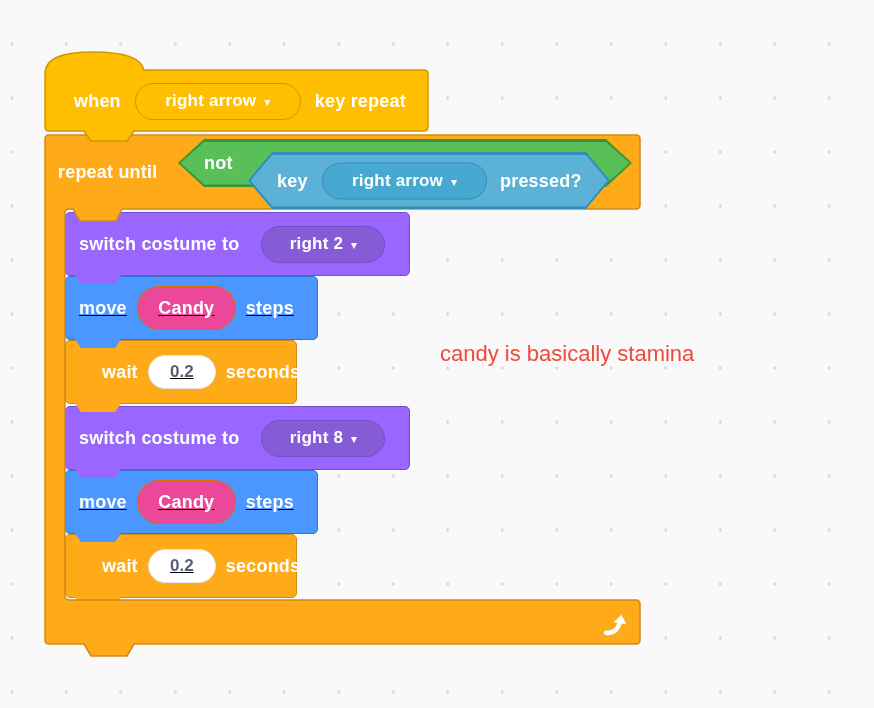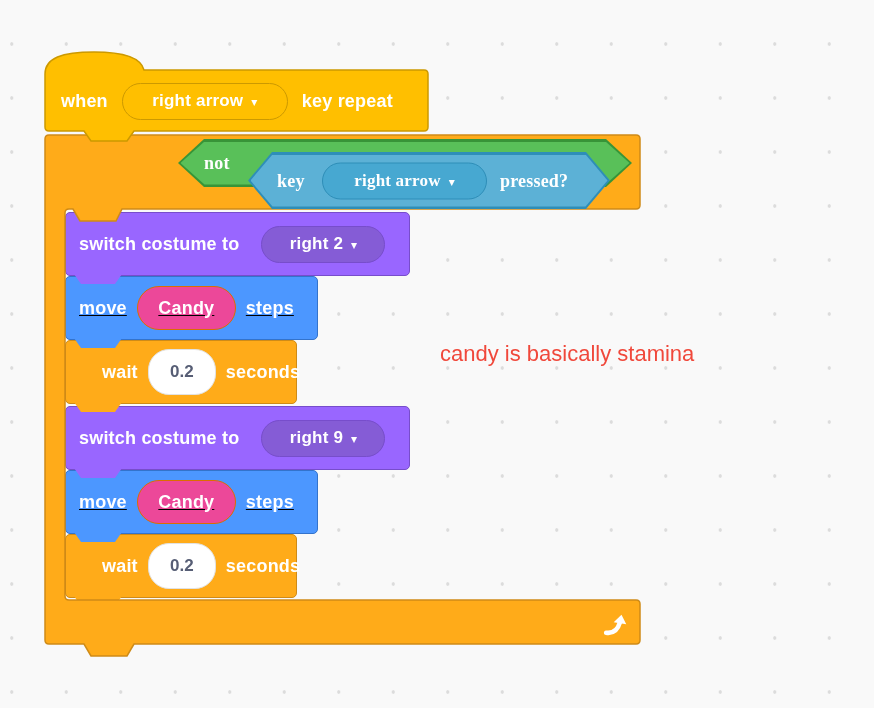--- a/index.html
+++ b/index.html
@@ -30,22 +30,22 @@
 
   
   .pill{display:flex;align-items:center;justify-content:center;gap:8px;
         height:37px;border-radius:19px;box-sizing:border-box;flex:none;}
   .pill-events{width:166px;background:#FFBF00;border:1px solid #CC9900;}
   .pill-looks{width:124px;background:#855CD6;border:1px solid #774DCB;margin-left:12px;}
   .pill-sensing{width:165px;background:#47A8D1;border:1px solid #2E8EB8;}
   .caret{color:#fff;font-size:12px;line-height:1;transform:translateY(1px);}
   .var-oval{width:99px;height:44px;border-radius:22px;background:#ec4899;border:1px solid #DB6E00;
             display:flex;align-items:center;justify-content:center;box-sizing:border-box;flex:none;}
-  .num-oval{width:68px;height:46px;border-radius:21px;background:#ffffff;border:1px solid #e2e2e2;
-            display:flex;align-items:center;justify-content:center;box-sizing:border-box;flex:none;}
+  .num-oval{width:68px;height:34px;border-radius:21px;background:#ffffff;border:1px solid #e2e2e2;
+            display:flex;align-items:center;justify-content:center;box-sizing:border-box;flex:none;text-decoration:underline;}
   .num-txt{font-weight:700;font-size:17px;color:#575E75;}
 
   
   .hexv{position:absolute;}
   .vcenter{position:absolute;top:50%;transform:translateY(-50%);}
 
   .comment-text{position:absolute;font-size:22px;font-weight:400;color:#F0483B;white-space:nowrap;}
 </style>
 </head>
 <body>
@@ -53,22 +53,25 @@
 <div class="canvas">
 
   <svg class="blockshape" style="left:42px;top:132px;z-index:9;" width="602" height="530" viewBox="0 0 602 530">
     <path d="M 7,3 L 594,3 Q 598,3 598,7 L 598,73 Q 598,77 594,77
          L 80,77 L 74,89 L 38,89 L 31,77 L 27,77 Q 23,77 23,81
          L 23,464 Q 23,468 27,468 L 594,468 Q 598,468 598,472
          L 598,508 Q 598,512 594,512 L 92,512 L 85,524 L 49,524 L 42,512
          L 7,512 Q 3,512 3,508 L 3,7 Q 3,3 7,3 Z" fill="#FFAB19" stroke="#CF8B17" stroke-width="1.5"></path>
   </svg>
 
+  <div class="abs" style="left:58px;top:135px;height:74px;display:flex;align-items:center;z-index:10;">
+    <span class="lbl">repeat until</span>
+  </div>
 
-  <div class="hexv" style="left:178px;top:139px;width:454px;height:48px;z-index:10;font-family:Liberation Serif, serif;">
+  <div class="hexv" style="left:178px;top:139px;width:454px;height:48px;z-index:10;">
     <div class="abs" style="inset:0;background:#389438;clip-path:polygon(0 50%,26px 0,calc(100% - 26px) 0,100% 50%,calc(100% - 26px) 100%,26px 100%);"></div>
     <div class="abs" style="inset:2.5px;background:#59C059;clip-path:polygon(0 50%,24px 0,calc(100% - 24px) 0,100% 50%,calc(100% - 24px) 100%,24px 100%);"></div>
     <span class="lbl vcenter" style="left:26px;">not</span>
 
     <div class="hexv" style="left:70px;top:13px;width:362px;height:57px;">
       <div class="abs" style="inset:0;background:#2E8EB8;clip-path:polygon(0 50%,24px 0,calc(100% - 24px) 0,100% 50%,calc(100% - 24px) 100%,24px 100%);"></div>
       <div class="abs" style="inset:2.5px;background:#5CB1D6;clip-path:polygon(0 50%,22px 0,calc(100% - 22px) 0,100% 50%,calc(100% - 22px) 100%,22px 100%);"></div>
       <span class="lbl vcenter" style="left:29px;">key</span>
       <div class="pill pill-sensing vcenter" style="left:74px;">
         <span class="lbl" style="font-size:17px;">right arrow</span>
@@ -81,21 +84,21 @@
   <svg class="blockshape" style="left:603px;top:612px;z-index:10;transform:rotate(8deg);" width="28" height="26" viewBox="0 0 26 24">
     <path d="M4 20.5 C11 20.5 14.3 16.5 15.3 9.5" stroke="#ffffff" stroke-width="4.2" fill="none" stroke-linecap="round"></path>
     <polygon points="9.6,10 21.4,10 15.8,2" fill="#ffffff"></polygon>
   </svg>
 
   <svg class="blockshape" style="left:42px;top:50px;z-index:11;" width="390" height="95" viewBox="0 0 390 95">
     <path d="M 3,24 C 3,8 20,2 52,2 C 84,2 99,8 102,20
          L 382,20 Q 386,20 386,24 L 386,77 Q 386,81 382,81
          L 92,81 L 85,91 L 49,91 L 42,81 L 7,81 Q 3,81 3,77 Z" fill="#FFBF00" stroke="#CC9900" stroke-width="1.5"></path>
   </svg>
-  <div class="abs" style="left:45px;top:70px;width:383px;height:62px;display:flex;align-items:center;padding-left:16px;gap:14px;box-sizing:border-box;z-index:12;">
+  <div class="abs" style="left:45px;top:70px;width:383px;height:62px;display:flex;align-items:center;padding-left:29px;gap:14px;box-sizing:border-box;z-index:12;">
     <span class="lbl">when</span>
     <div class="pill pill-events">
       <span class="lbl" style="font-size:17px;">right arrow</span>
       <span class="caret">▾</span>
     </div>
     <span class="lbl">key repeat</span>
   </div>
 
   <div class="stack looks" style="left:65px;top:212px;width:345px;z-index:8;">
     <span class="lbl">switch costume to</span>
@@ -117,21 +120,21 @@
     <span class="lbl">wait</span>
     <div class="num-oval">
       <span class="num-txt">0.2</span>
     </div>
     <span class="lbl">seconds</span>
   </div>
 
   <div class="stack looks" style="left:65px;top:406px;width:345px;z-index:5;">
     <span class="lbl">switch costume to</span>
     <div class="pill pill-looks">
-      <span class="lbl" style="font-size:17px;">right 9</span>
+      <span class="lbl" style="font-size:17px;">right 8</span>
       <span class="caret">▾</span>
     </div>
   </div>
 
   <div class="stack motion" style="left:65px;top:470px;width:253px;z-index:4;">
     <span class="lbl">move</span>
     <div class="var-oval">
       <span class="lbl">Candy</span>
     </div>
     <span class="lbl">steps</span>

